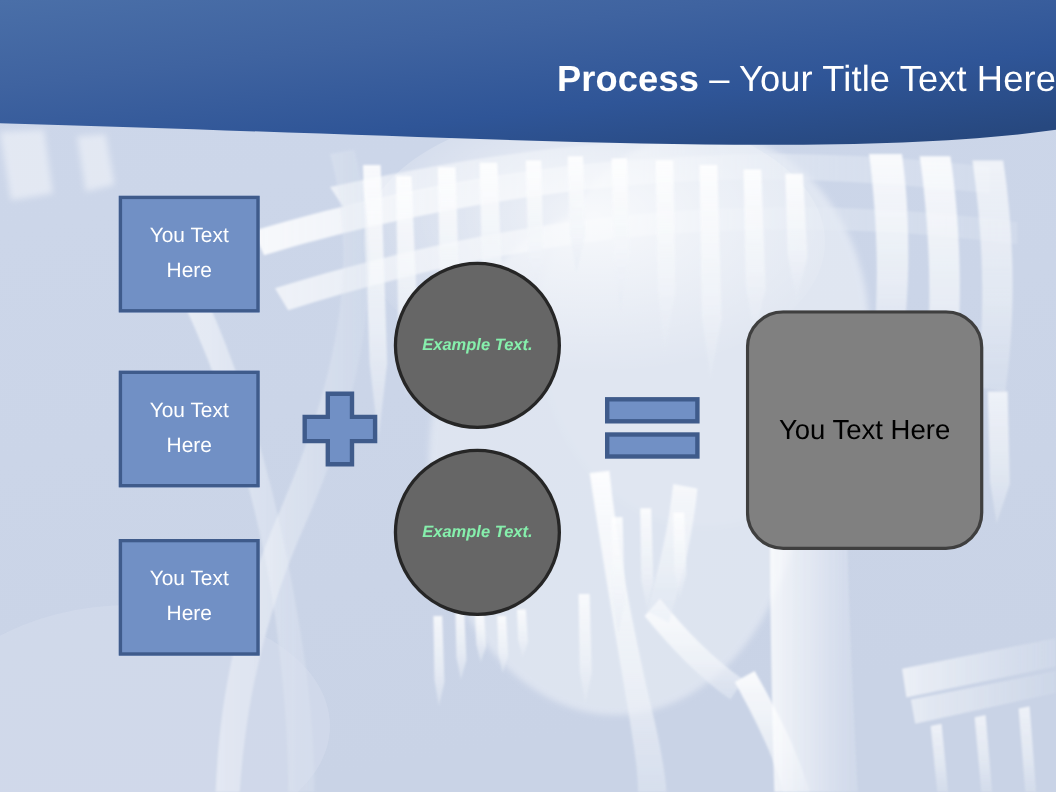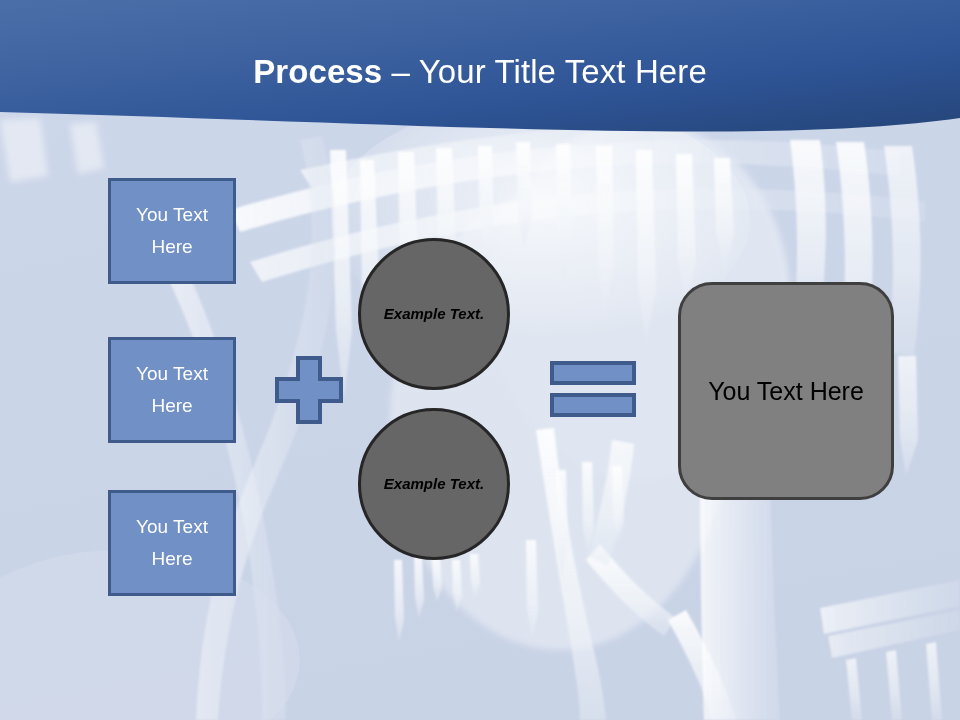--- a/index.html
+++ b/index.html
@@ -35,21 +35,21 @@
     width: 960px; height: 150px;
     overflow: hidden;
     pointer-events: none;
   }
   .header-band svg { display:block; width:960px; height:150px; }
 
   .title {
     position: absolute;
     left: 0; top: 53px;
     width: 960px;
-    text-align: center;
+    text-align: right;
     color: #ffffff;
     font-size: 33px;
     line-height: 38px;
     letter-spacing: .1px;
     white-space: nowrap;
   }
   .title .strong { font-weight: bold; }
   .title .light  { font-weight: normal; }
 
   
@@ -87,21 +87,21 @@
     width: 152px;
     height: 152px;
     border-radius: 50%;
     background: #666666;
     border: 3px solid #262626;
     box-sizing: border-box;
     display: flex;
     align-items: center;
     justify-content: center;
     text-align: center;
-    color: #000000;
+    color: #86efac;
     font-size: 15px;
     line-height: 26px;
     font-weight: bold;
     font-style: italic;
   }
   .circle-1 { left: 358px; top: 238px; }
   .circle-2 { left: 358px; top: 408px; }
 
   
   .equals-op {

